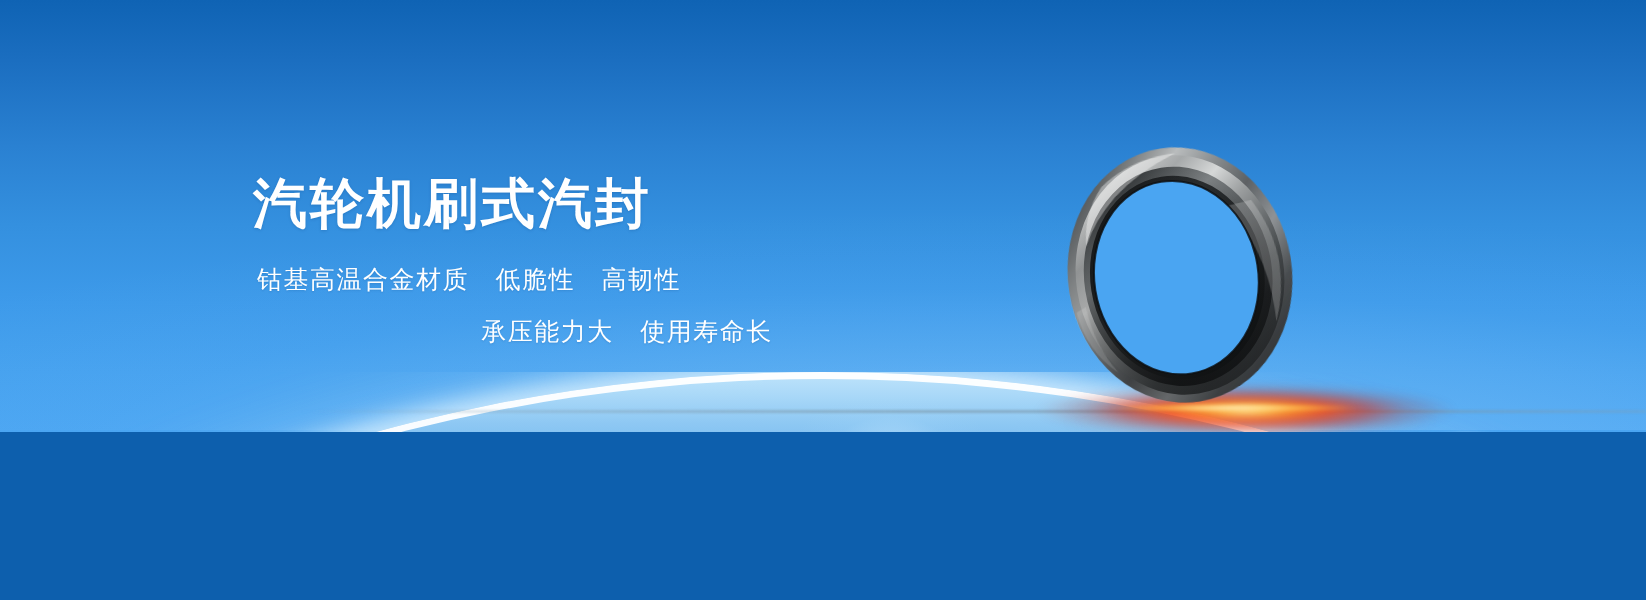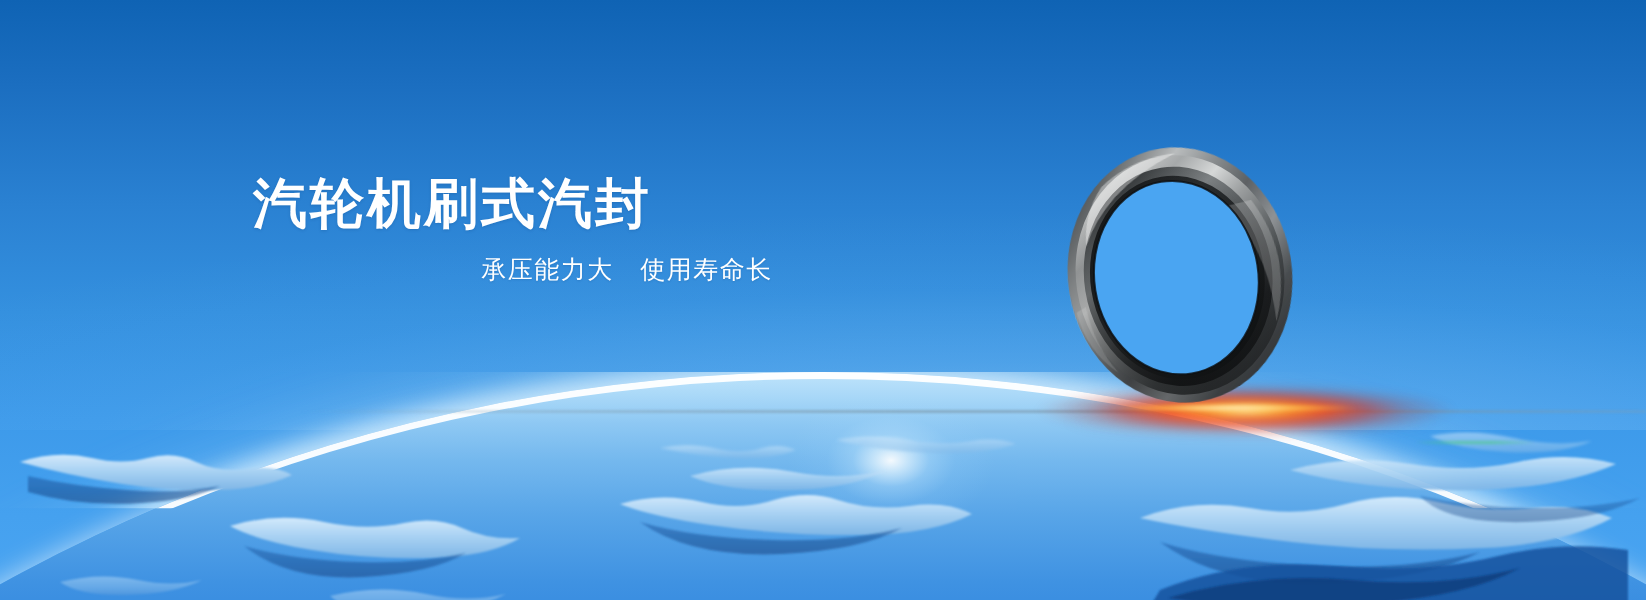--- a/index.html
+++ b/index.html
@@ -8,21 +8,21 @@
     padding: 0;
     background: #0d5fad;
   }
   body {
     font-family: "Liberation Sans", "DejaVu Sans", sans-serif;
   }
 
   .banner {
     position: relative;
     width: 1646px;
-    height: 600px;
+    height: 432px;
     overflow: hidden;
     background: linear-gradient(180deg,
         #0f63b4 0%,
         #1b6ec0 14%,
         #2a81d2 34%,
         #3490df 52%,
         #3d9aea 70%,
         #45a1ef 86%,
         #4aa5f2 100%);
   }
@@ -393,16 +393,17 @@
 
       <g transform="rotate(-9 116 133)">
         <ellipse cx="112" cy="135" rx="82" ry="97" fill="#4aa5f2"></ellipse>
         <ellipse cx="112" cy="135" rx="82" ry="97" fill="none" stroke="#0c0e0f" stroke-width="2" opacity="0.8"></ellipse>
       </g>
     </svg>
   </div>
 
   <div class="copy">
     <h1 class="headline">汽轮机刷式汽封</h1>
+    <p class="sub-line sub-1">钴基高温合金材质　低脆性　高韧性</p>
     <p class="sub-line sub-2">承压能力大　使用寿命长</p>
   </div>
 
 </div>
 
 </body></html>

